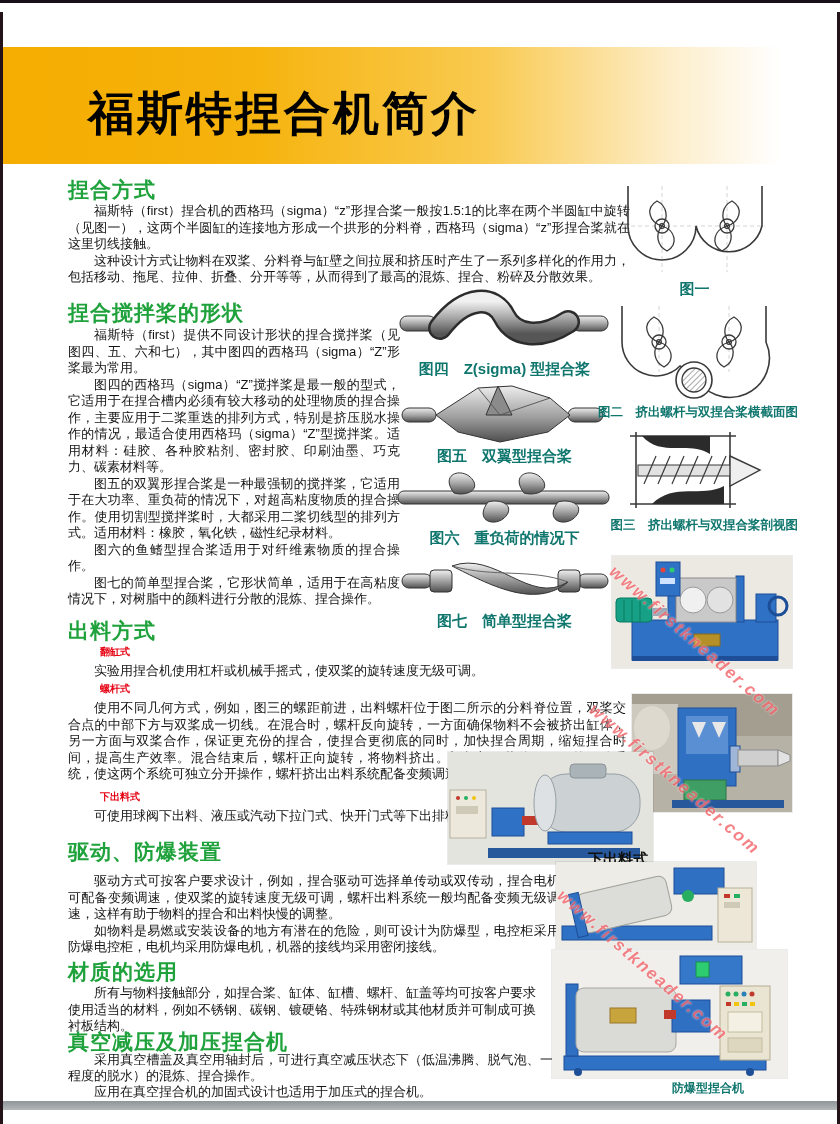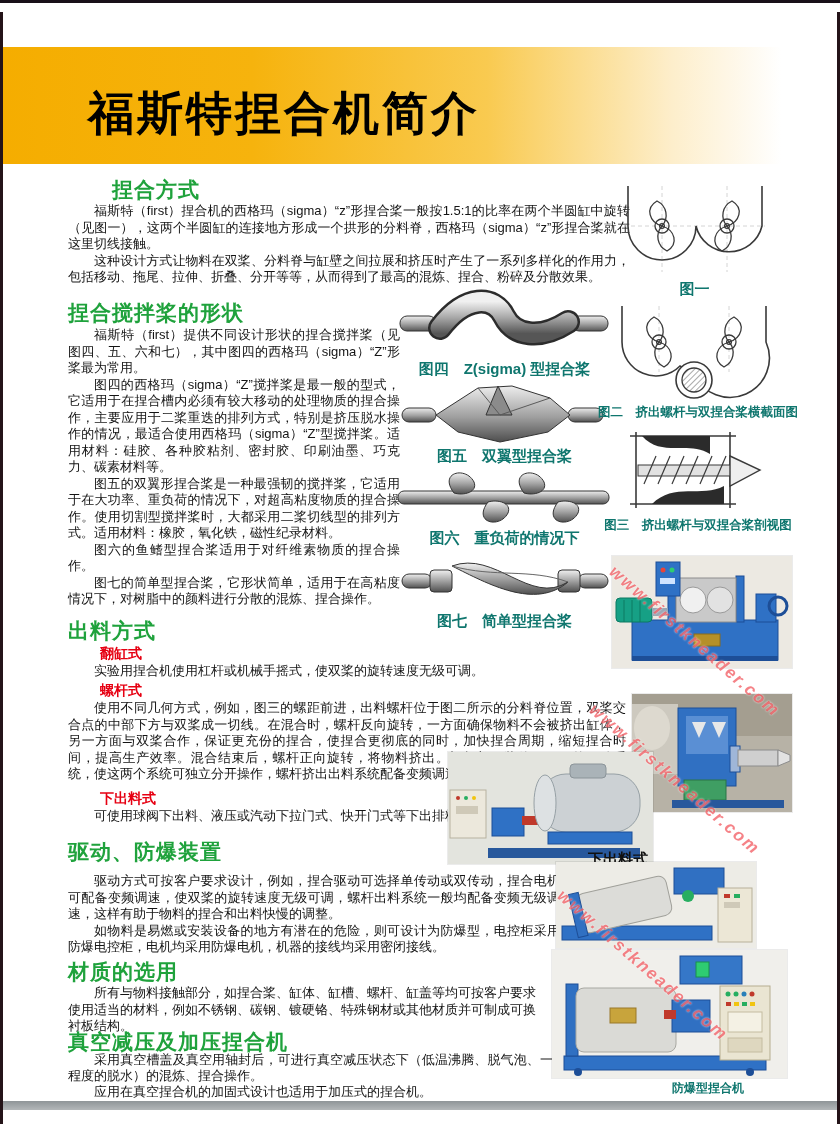--- a/index.html
+++ b/index.html
@@ -13,44 +13,44 @@
              background:linear-gradient(#8f9598,#b3b7b9);z-index:25;}
   
   .band{left:0;top:47px;width:840px;height:117px;
         background:linear-gradient(90deg,#f5ad00 0%,#f6b30d 30%,#f9ca50 58%,#fdeecb 80%,#ffffff 93%);}
   .pagetitle{left:88px;top:83px;font-size:46px;font-weight:900;color:#000000;
              letter-spacing:3px;white-space:nowrap;}
   
   .sech{color:#1fa23c;font-weight:bold;font-size:21px;letter-spacing:1px;white-space:nowrap;}
   .body{font-size:13px;line-height:16.5px;text-align:justify;color:#141414;}
   .body p{margin:0;text-indent:2em;}
-  .redsub{color:#e60012;font-weight:bold;font-size:14px;white-space:nowrap;}
+  .redsub{color:#e60012;font-weight:bold;font-size:10px;white-space:nowrap;}
   .cap{font-weight:bold;color:#0f766e;text-align:center;font-size:15px;white-space:nowrap;}
-  .capsm{font-size:12.5px;}
+  .capsm{font-size:12.5px;text-align:right;}
   .mlabel{font-weight:bold;font-size:15px;color:#101010;white-space:nowrap;}
   .photo{box-shadow:0 0 0 1px rgba(0,0,0,0.08);}
   .wm{color:rgba(237,28,36,0.55);font-weight:bold;font-style:italic;font-size:17px;
       letter-spacing:2px;transform:rotate(41deg);transform-origin:left top;z-index:20;
       text-shadow:0 0 2px rgba(255,255,255,0.85);white-space:nowrap;}
   svg{display:block;}
 </style>
 </head>
 <body>
 
 <div class="page">
 
   <div class="abs topline"></div>
   <div class="abs sideline" style="left:0;"></div>
   <div class="abs sideline" style="left:837px;"></div>
   <div class="abs footerbar"></div>
 
   <div class="abs band"></div>
   <div class="abs pagetitle">福斯特捏合机简介</div>
 
-  <div class="abs sech" style="left:68px;top:176px;margin-left:44px;">捏合方式</div>
+  <div class="abs sech" style="left:68px;top:176px;">捏合方式</div>
   <div class="abs body" style="left:68px;top:203px;width:562px;">
     <p>福斯特（first）捏合机的西格玛（sigma）“z”形捏合桨一般按1.5:1的比率在两个半圆缸中旋转（见图一），这两个半圆缸的连接地方形成一个拱形的分料脊，西格玛（sigma）“z”形捏合桨就在这里切线接触。</p>
     <p>这种设计方式让物料在双桨、分料脊与缸壁之间拉展和挤压时产生了一系列多样化的作用力，包括移动、拖尾、拉伸、折叠、分开等等，从而得到了最高的混炼、捏合、粉碎及分散效果。</p>
   </div>
 
   <div class="abs sech" style="left:68px;top:299px;">捏合搅拌桨的形状</div>
   <div class="abs body" style="left:68px;top:327px;width:332px;">
     <p>福斯特（first）提供不同设计形状的捏合搅拌桨（见图四、五、六和七），其中图四的西格玛（sigma）“Z”形桨最为常用。</p>
     <p>图四的西格玛（sigma）“Z”搅拌桨是最一般的型式，它适用于在捏合槽内必须有较大移动的处理物质的捏合操作，主要应用于二桨重迭的排列方式，特别是挤压脱水操作的情况，最适合使用西格玛（sigma）“Z”型搅拌桨。适用材料：硅胶、各种胶粘剂、密封胶、印刷油墨、巧克力、碳素材料等。</p>
     <p>图五的双翼形捏合桨是一种最强韧的搅拌桨，它适用于在大功率、重负荷的情况下，对超高粘度物质的捏合操作。使用切割型搅拌桨时，大都采用二桨切线型的排列方式。适用材料：橡胶，氧化铁，磁性纪录材料。</p>

